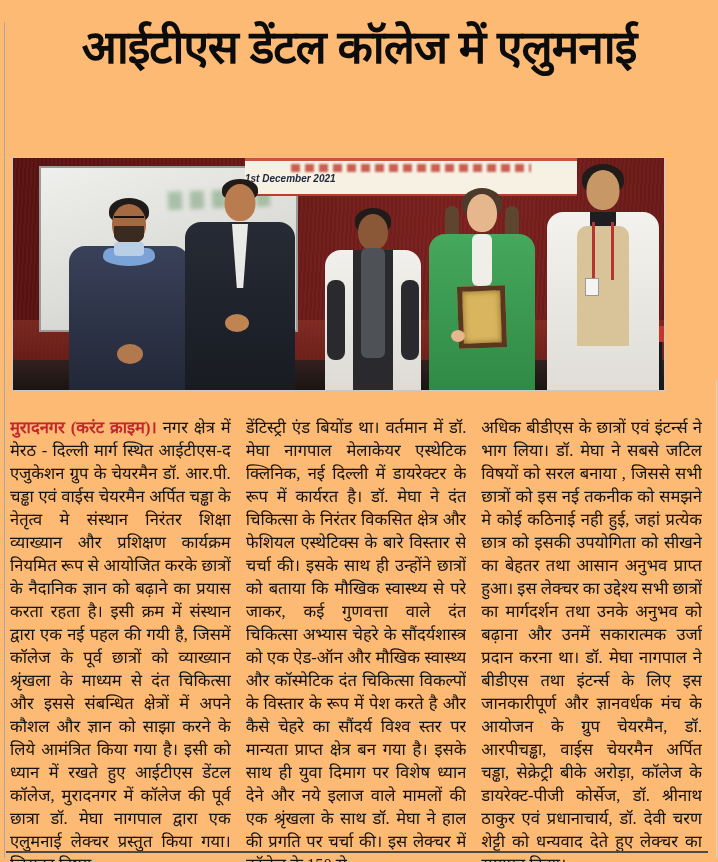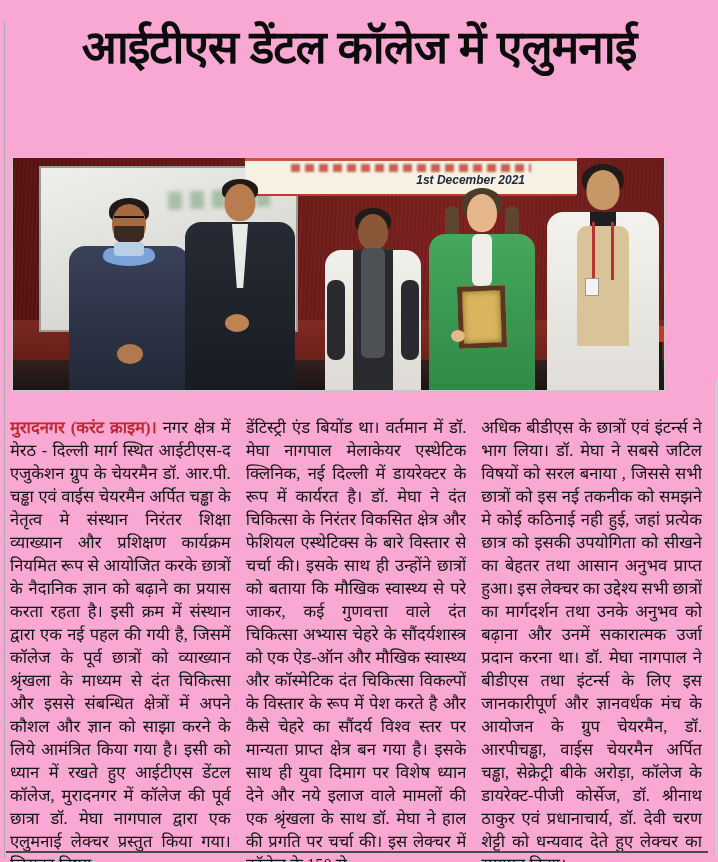--- a/index.html
+++ b/index.html
@@ -1,19 +1,19 @@
 <!DOCTYPE html>
 <html><head>
 <meta charset="utf-8">
 <style>
   * { margin:0; padding:0; box-sizing:border-box; }
   html,body { background:#ffffff; }
   body { font-family:"Liberation Serif", serif; }
   .page {
-    position:relative; width:718px; height:862px; background:#f9a8d4; overflow:hidden;
+    position:relative; width:718px; height:862px; background:#fdba74; overflow:hidden;
   }
   .edge-rule-left {
     position:absolute; left:4px; top:22px; bottom:4px; width:1px; background:#a9a9a9;
   }
   .edge-rule-right {
     position:absolute; right:1px; top:380px; bottom:4px; width:1px; background:#d4d4d4;
   }
   .bottom-rule {
     position:absolute; left:6px; right:10px; top:851px; height:2px; background:#4a4a4a;
   }
@@ -49,22 +49,22 @@
   .banner {
     position:absolute; left:232px; top:0; width:332px; height:38px;
     background:#f6f1e2; border-bottom:2px solid #c03a2f; box-shadow:inset 0 3px 0 #c85540;
   }
   .banner-scribble {
     position:absolute; left:46px; top:6px; width:240px; height:8px;
     background:repeating-linear-gradient(90deg,#c0392b 0 9px, rgba(192,57,43,0) 9px 14px);
     filter:blur(1px); opacity:.8;
   }
   .banner-date {
-    position:absolute; left:0; right:52px; top:15px; text-align:right;
-    font-family:"Liberation Sans", sans-serif; font-weight:700; font-size:12px; color:#21293f;
+    position:absolute; left:0; right:52px; top:15px; text-align:left;
+    font-family:"Liberation Sans", sans-serif; font-weight:700; font-size:10px; color:#21293f;
     font-style:italic;
   }
   .floor {
     position:absolute; left:0; right:0; bottom:0; height:30px;
     background:linear-gradient(#33201d, #191514); z-index:1;
   }
   .carpet {
     position:absolute; left:0; right:0; bottom:26px; height:44px;
     background:linear-gradient(#8a3328, #6d2119); opacity:.65; z-index:0;
   }

